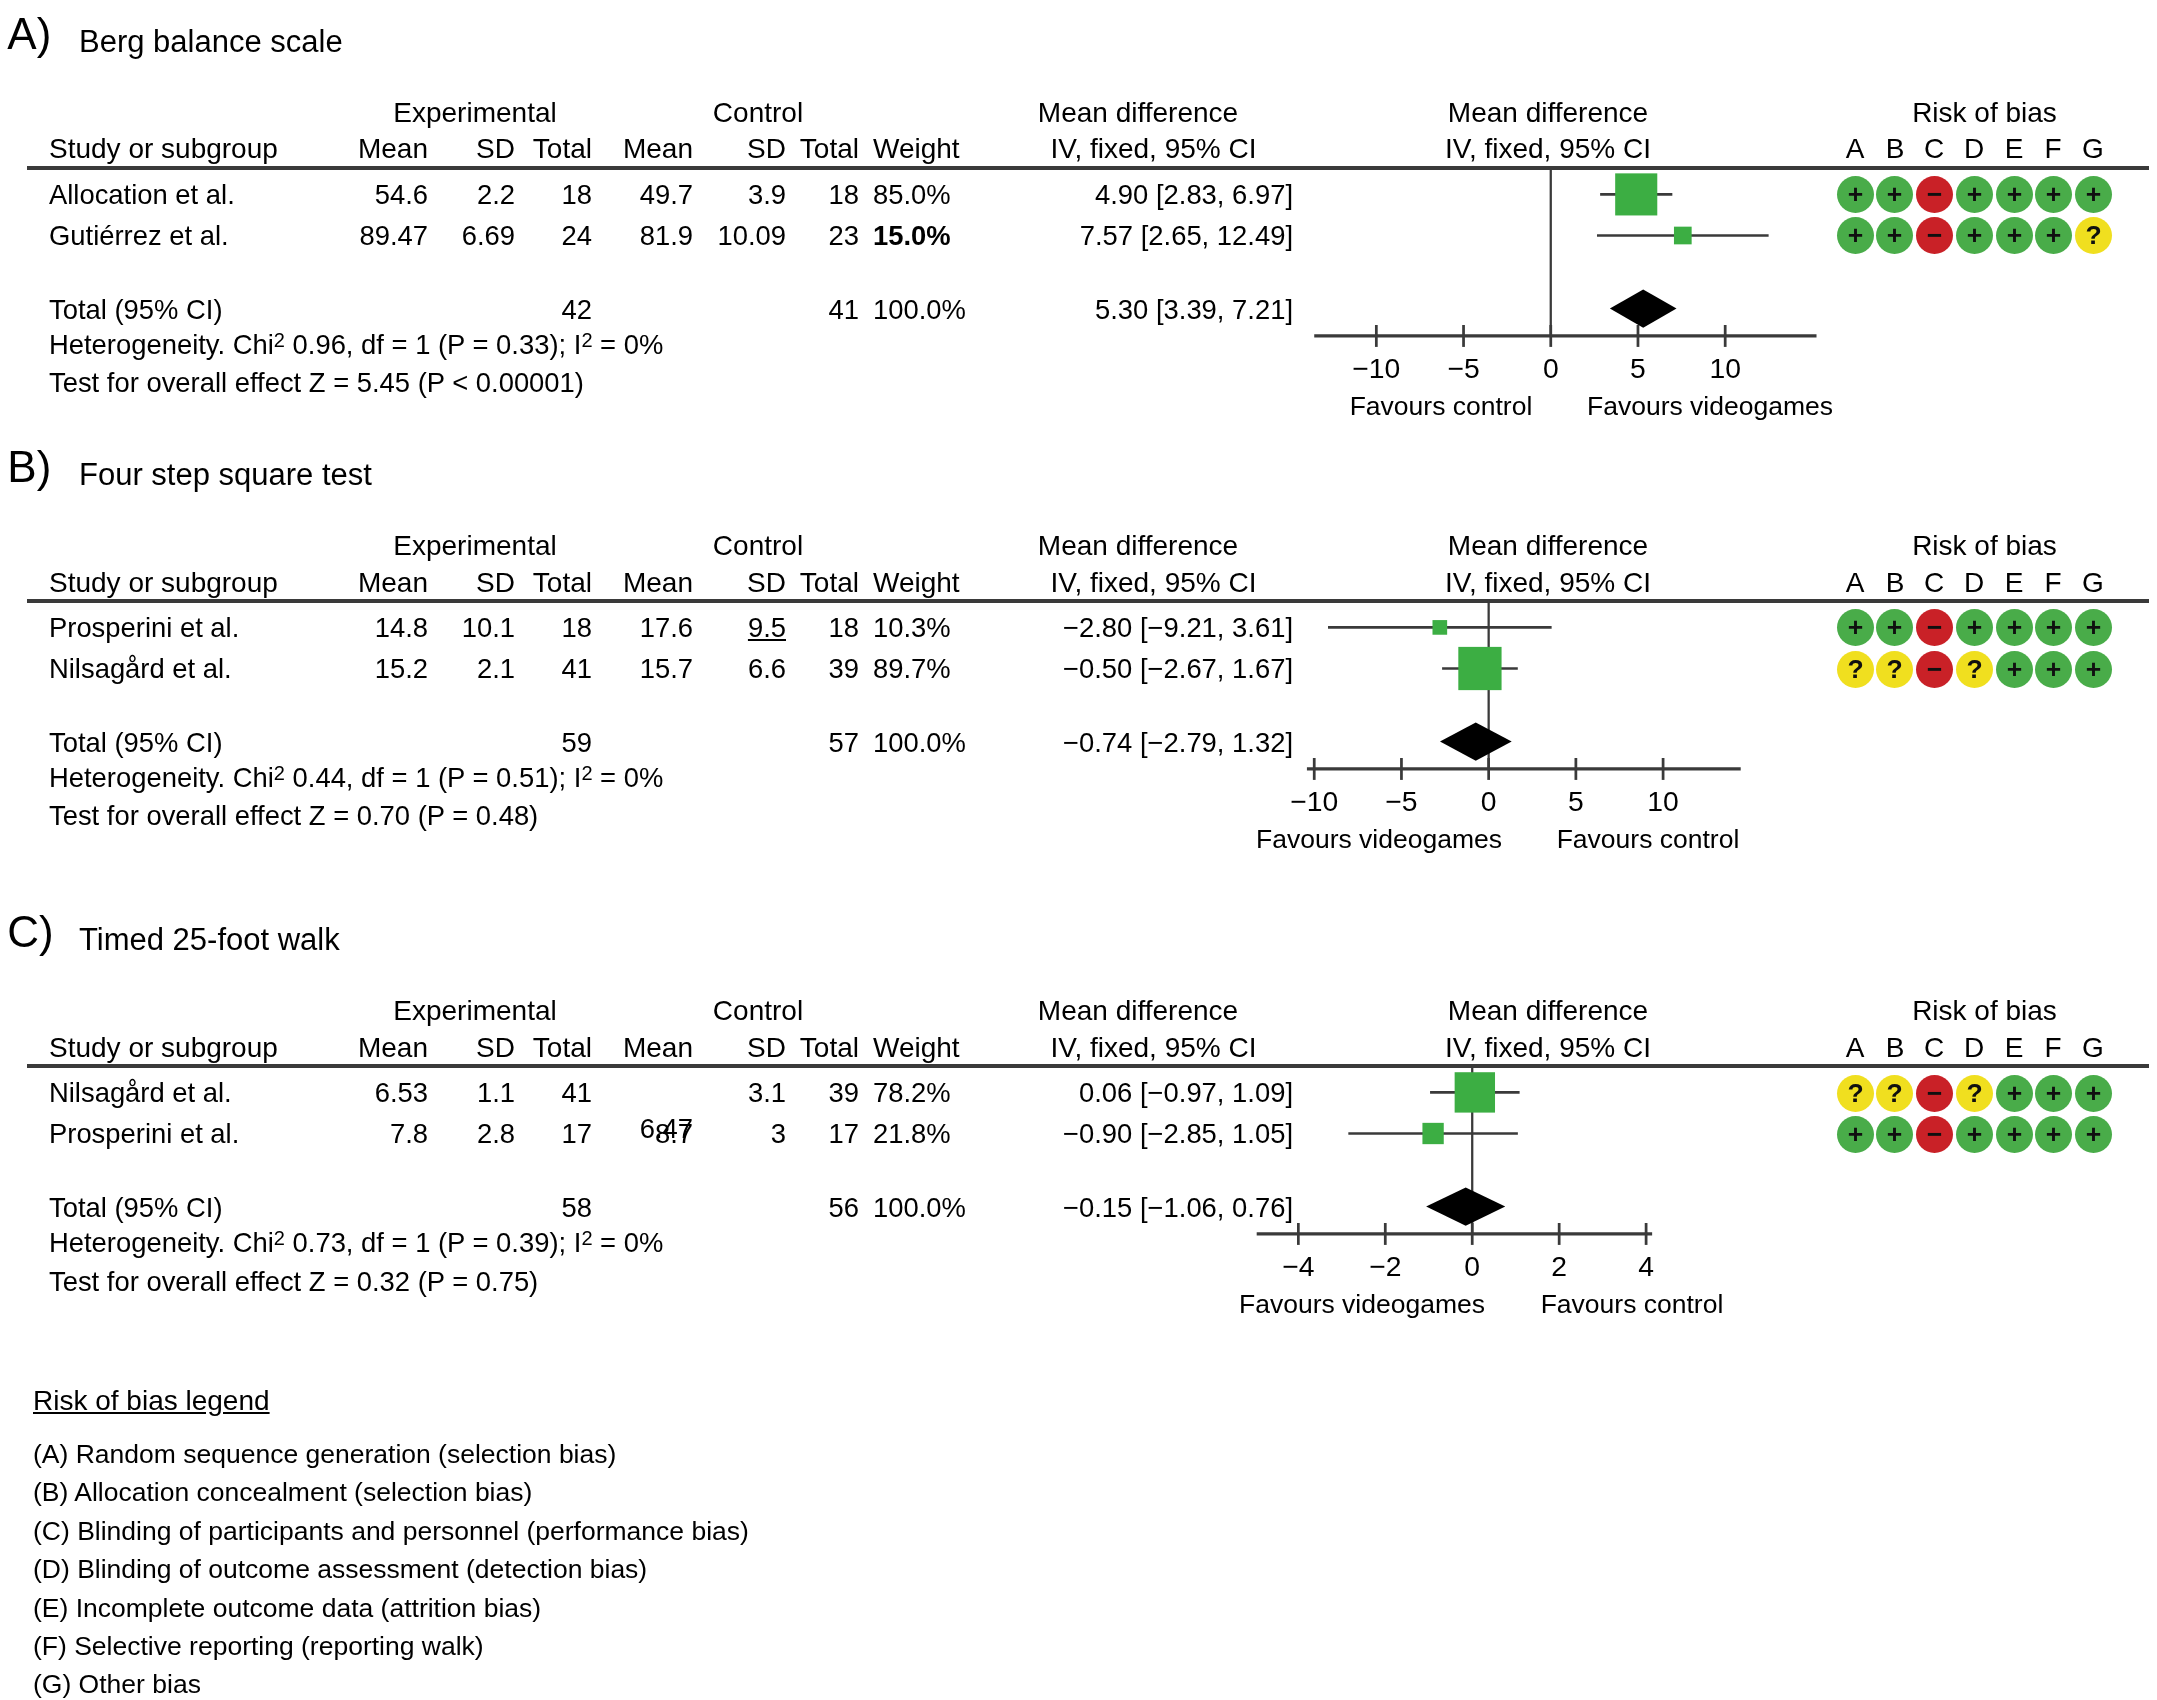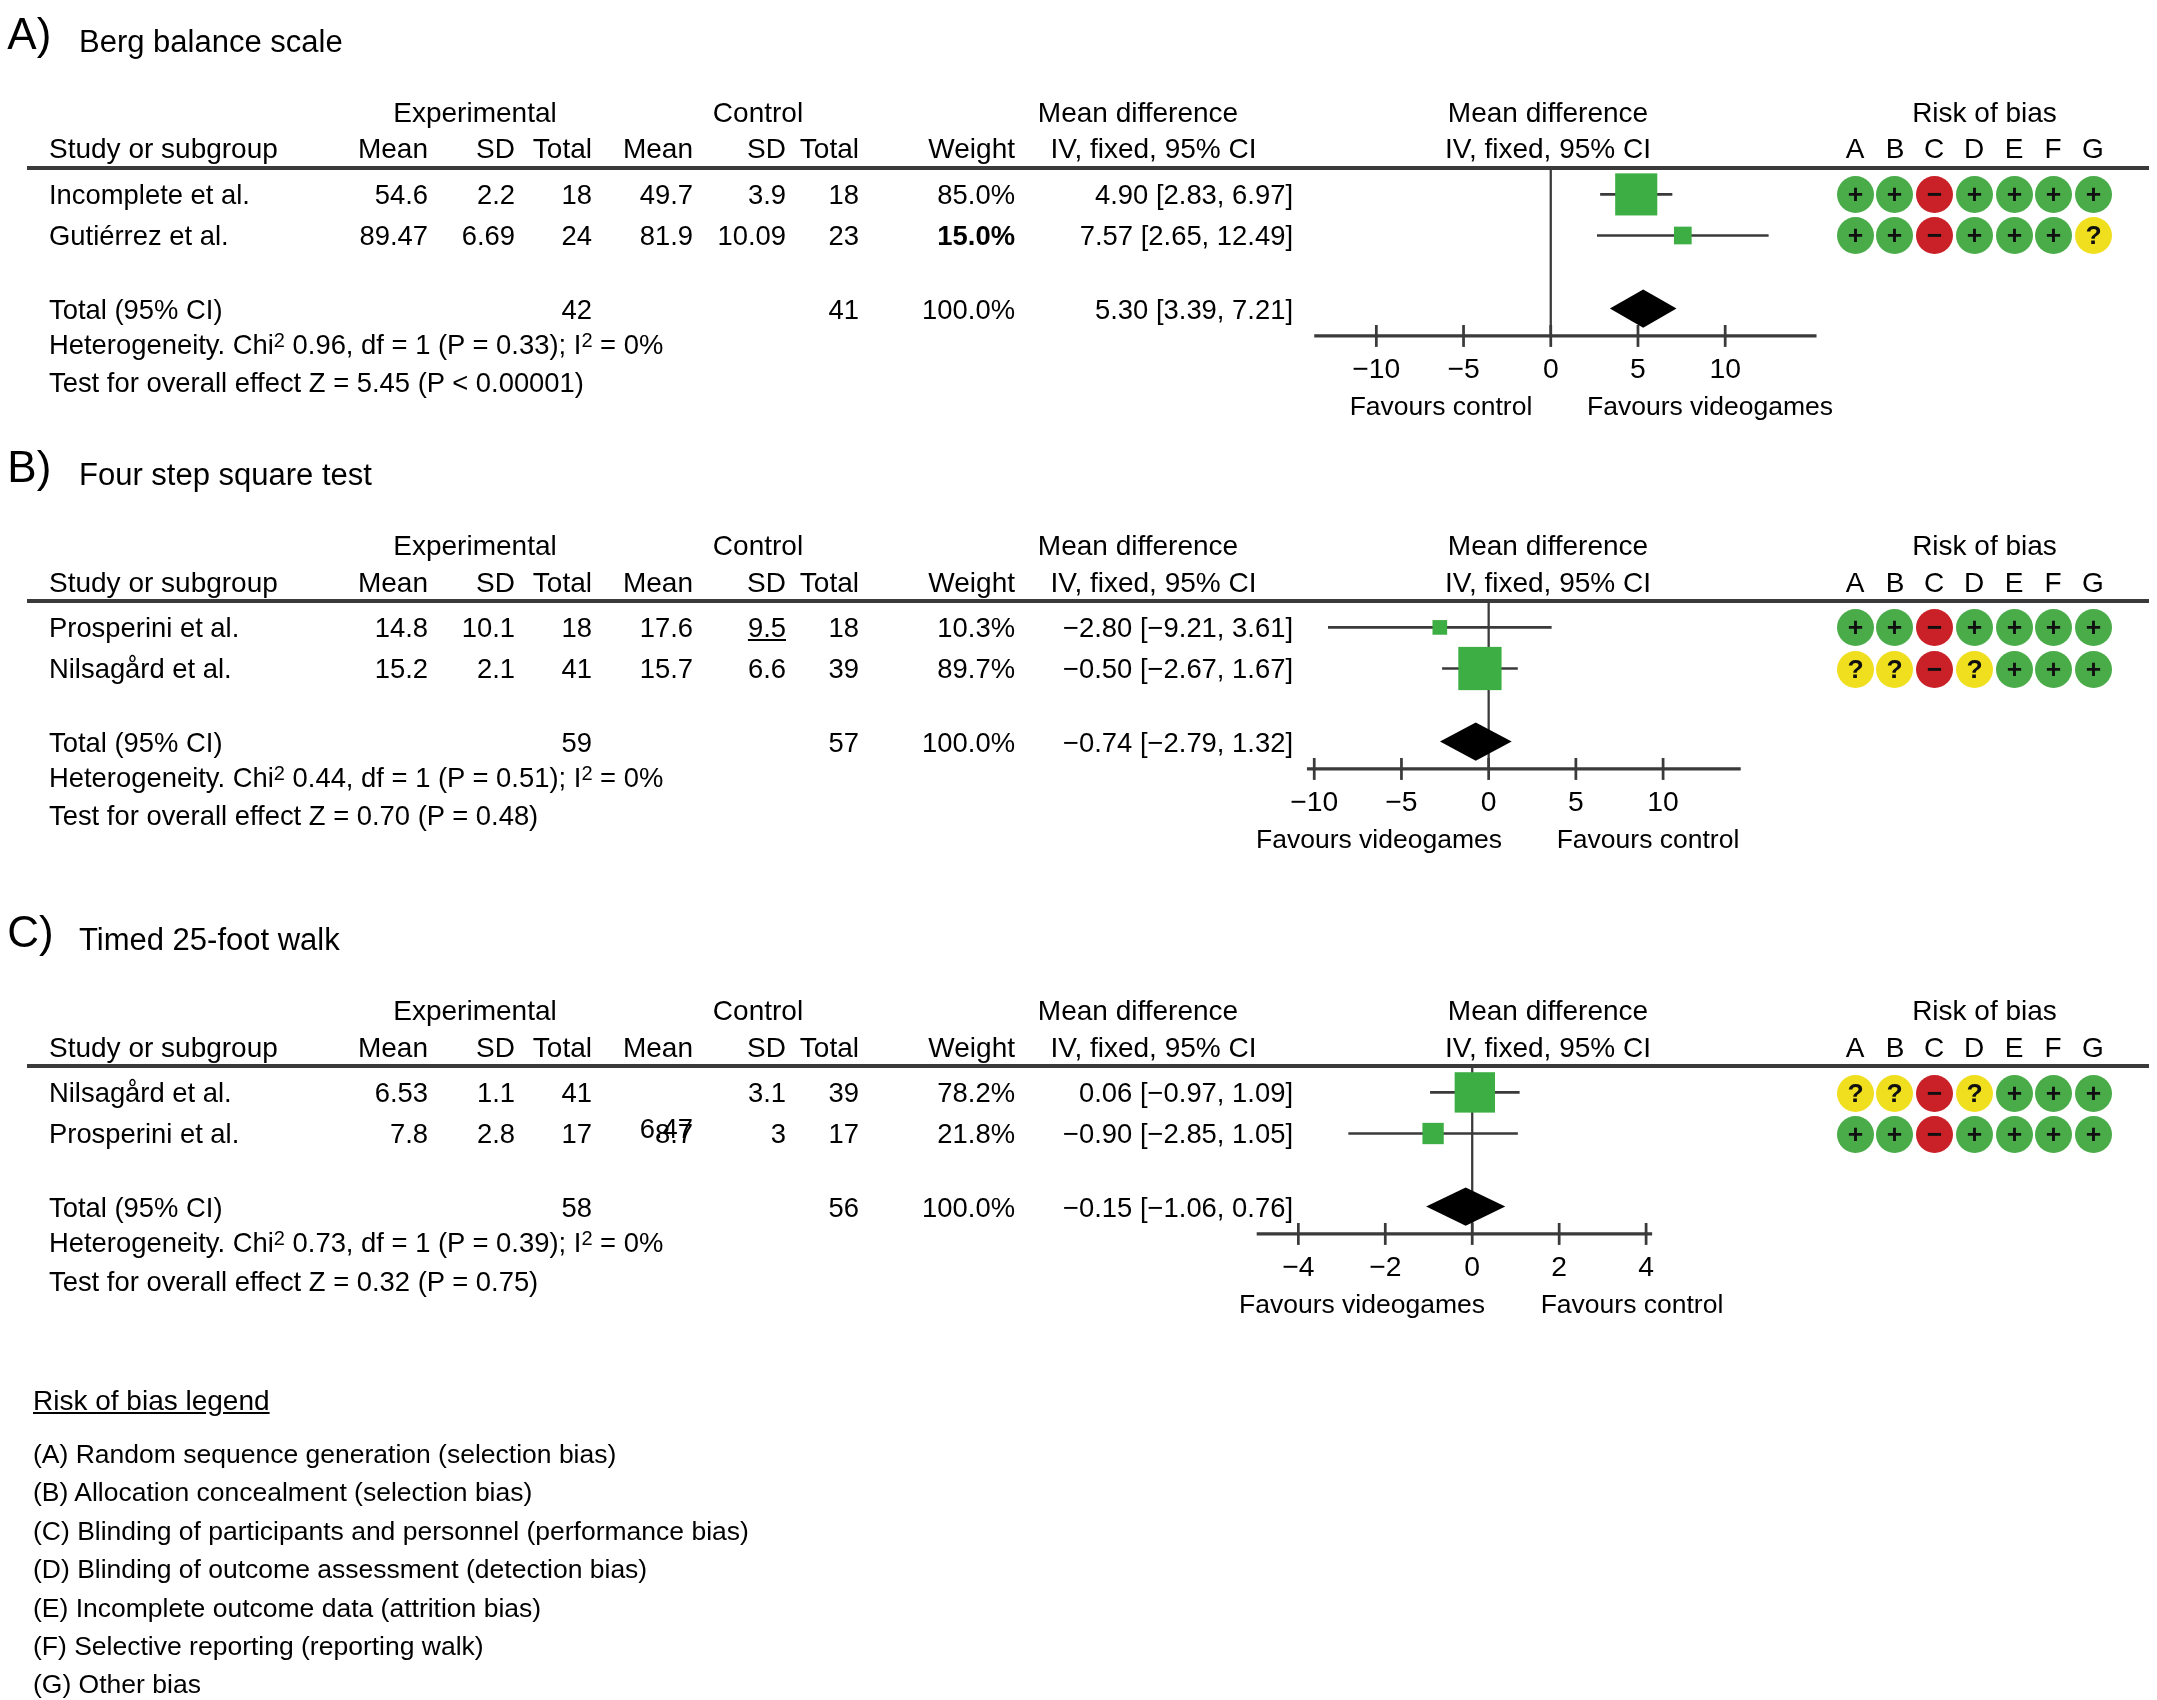--- a/index.html
+++ b/index.html
@@ -19,21 +19,21 @@
   sup{font-size:20px;vertical-align:7.3px;line-height:0;}
   .rule{position:absolute;left:27.4px;width:2122px;height:3.7px;background:#3a3a3a;}
   
   .c-study{left:49px;width:274px;text-align:left;}
   .c-em{left:320px;width:108px;text-align:right;}
   .c-esd{left:416px;width:99px;text-align:right;}
   .c-et{left:493px;width:99px;text-align:right;}
   .c-cm{left:585px;width:108px;text-align:right;}
   .c-csd{left:681px;width:105px;text-align:right;}
   .c-ct{left:758px;width:101px;text-align:right;}
-  .c-w{left:873px;width:142px;text-align:right;}
+  .c-w{left:873px;width:142px;text-align:left;}
   .c-md{left:1014px;width:279px;text-align:right;}
   .c-md-h{left:1014px;width:279px;text-align:center;}
   
   .g-exp{left:338px;width:274px;text-align:center;}
   .g-ctl{left:621px;width:274px;text-align:center;}
   .g-md1{left:1001px;width:274px;text-align:center;}
   .g-md2{left:1411px;width:274px;text-align:center;}
   .g-rob{left:1843px;width:283px;text-align:center;}
   .favour{font-size:26.5px;transform:translateX(-50%);}
   .rob-letter{position:absolute;width:40px;text-align:center;font-size:28px;}
@@ -71,21 +71,21 @@
   <span class="abs chead c-md-h" style="top:133px">IV, fixed, 95% CI</span>
   <span class="abs chead g-md2" style="top:133px">IV, fixed, 95% CI</span>
 
   <div class="rule" style="top:166px"></div>
 
   <div class="abs hetline" style="top:329px"><span>Heterogeneity. Chi</span><sup>2</sup><span> 0.96, df = 1 (P = 0.33); I</span><sup>2</sup><span> = 0%</span></div>
   <div class="abs hetline" style="top:367px">Test for overall effect Z = 5.45 (P &lt; 0.00001)</div>
 
   <span class="abs favour" style="top:391px;left:1441px">Favours control</span>
   <span class="abs favour" style="top:391px;left:1710px">Favours videogames</span>
-<span class="abs cell c-study" style="top: 179px;">Incomplete et al.</span>
+<span class="abs cell c-study" style="top: 179px;">Allocation et al.</span>
     <span class="abs cell c-em" style="top: 179px;">54.6</span>
     <span class="abs cell c-esd" style="top: 179px;">2.2</span>
     <span class="abs cell c-et" style="top: 179px;">18</span>
     <span class="abs cell c-cm" style="top: 179px;">49.7</span>
     <span class="abs cell c-csd" style="top: 179px;">3.9</span>
     <span class="abs cell c-ct" style="top: 179px;">18</span>
     <span class="abs cell c-w" style="top: 179px;">85.0%</span>
     <span class="abs cell c-md" style="top: 179px;">4.90 [2.83, 6.97]</span>
     <span class="abs cell c-study" style="top: 220px;">Gutiérrez et al.</span>
     <span class="abs cell c-em" style="top: 220px;">89.47</span>

